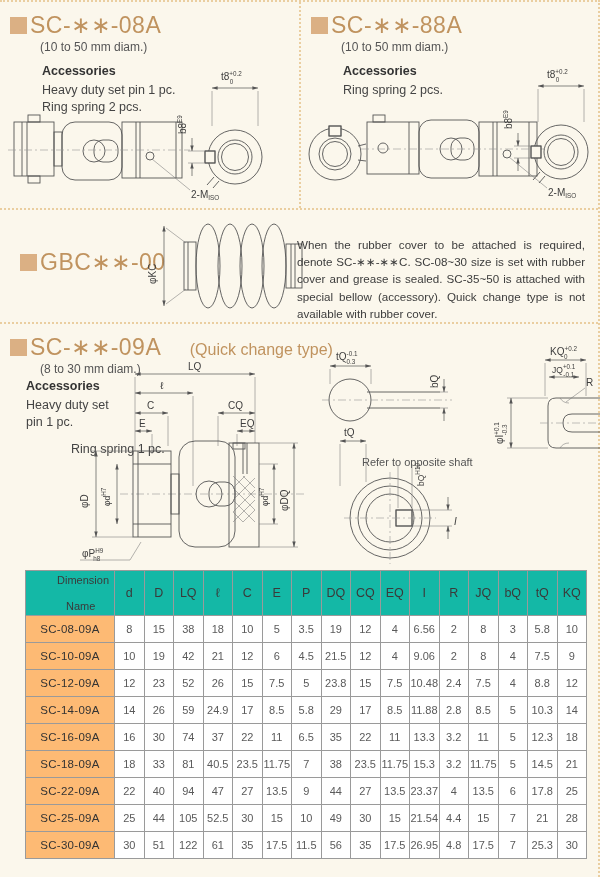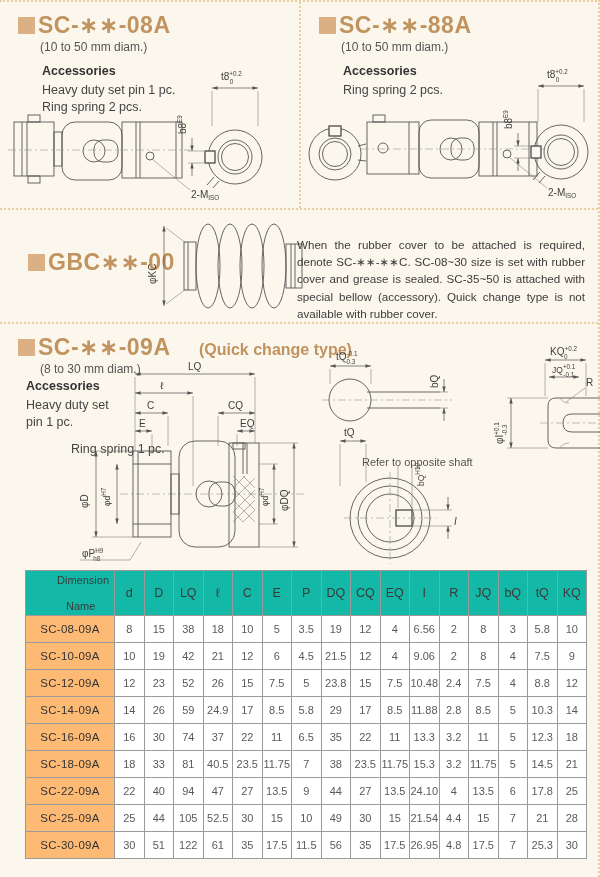--- a/index.html
+++ b/index.html
@@ -5,21 +5,21 @@
   html,body{margin:0;padding:0;}
   body{width:600px;height:877px;background:#fbf7ec;font-family:"Liberation Sans","DejaVu Sans",sans-serif;overflow:hidden;}
   .page{position:relative;width:598px;height:875px;border-top:2px dotted #eaceA0;border-right:2px dotted #eacea0;}
   
   .top-row{display:flex;height:206px;border-bottom:2px dotted #eacea0;}
   .half{position:relative;width:299px;box-sizing:border-box;}
   .half+.half{border-left:2px dotted #eacea0;}
   .gbc-row{position:relative;height:112px;border-bottom:2px dotted #eacea0;}
   .sc09a-row{position:relative;height:240px;}
   
-  .sec-head{padding:10px 0 0 18px;white-space:nowrap;font-weight:bold;}
+  .sec-head{padding:10px 0 0 10px;white-space:nowrap;}
   .sq{display:inline-block;width:17px;height:17px;background:#dbb084;margin-right:3px;vertical-align:-1px;}
   .sec-title{color:#c0935f;font-size:23px;letter-spacing:.5px;}
   .sec-title-suffix{color:#c0935f;font-size:16px;margin-left:24px;}
   .subtitle{font-size:12px;color:#555;margin:1px 0 0 40px;}
   .acc-block{margin:10px 0 0 42px;}
   .acc-h{font-weight:bold;font-size:12.5px;color:#333;margin-bottom:4px;}
   .acc{font-size:12.5px;color:#444;line-height:1.35;}
   .acc2{margin-top:10px;margin-left:45px;}
   
   svg{position:absolute;overflow:visible;}
@@ -504,21 +504,21 @@
           <td>22</td>
           <td>40</td>
           <td>94</td>
           <td>47</td>
           <td>27</td>
           <td>13.5</td>
           <td>9</td>
           <td>44</td>
           <td>27</td>
           <td>13.5</td>
-          <td>24.10</td>
+          <td>23.37</td>
           <td>4</td>
           <td>13.5</td>
           <td>6</td>
           <td>17.8</td>
           <td>25</td>
         </tr>
         <tr>
           <th>SC-25-09A</th>
           <td>25</td>
           <td>44</td>

